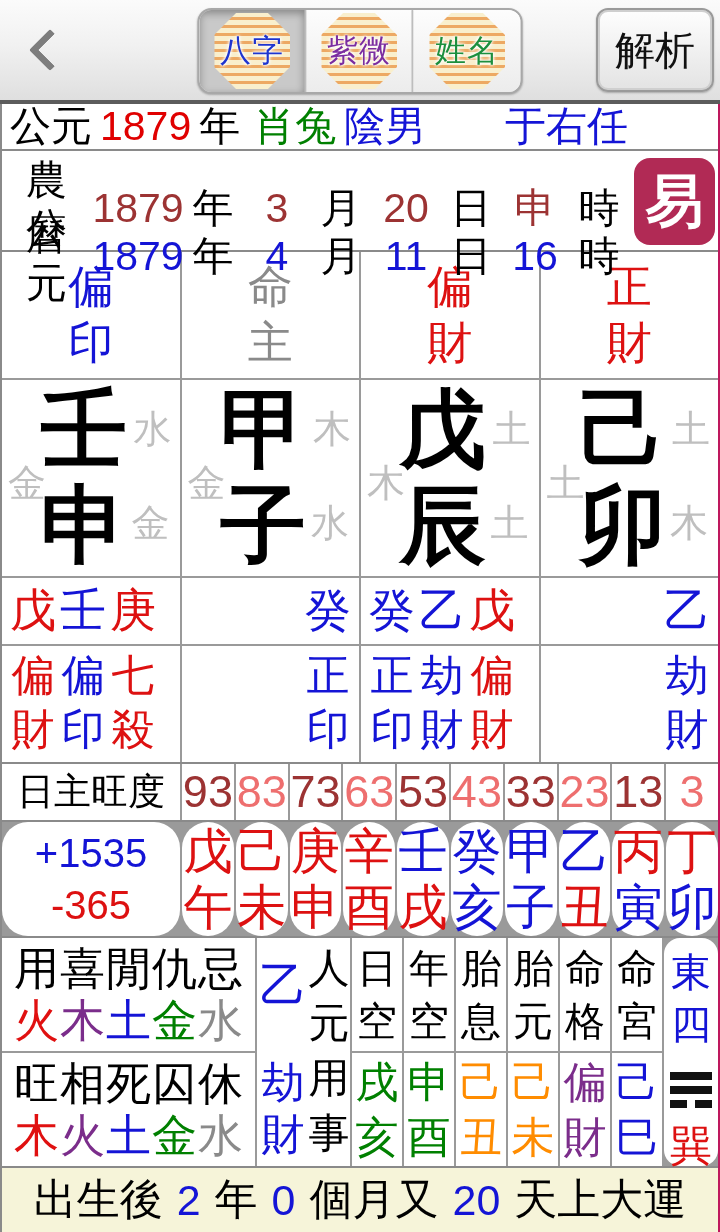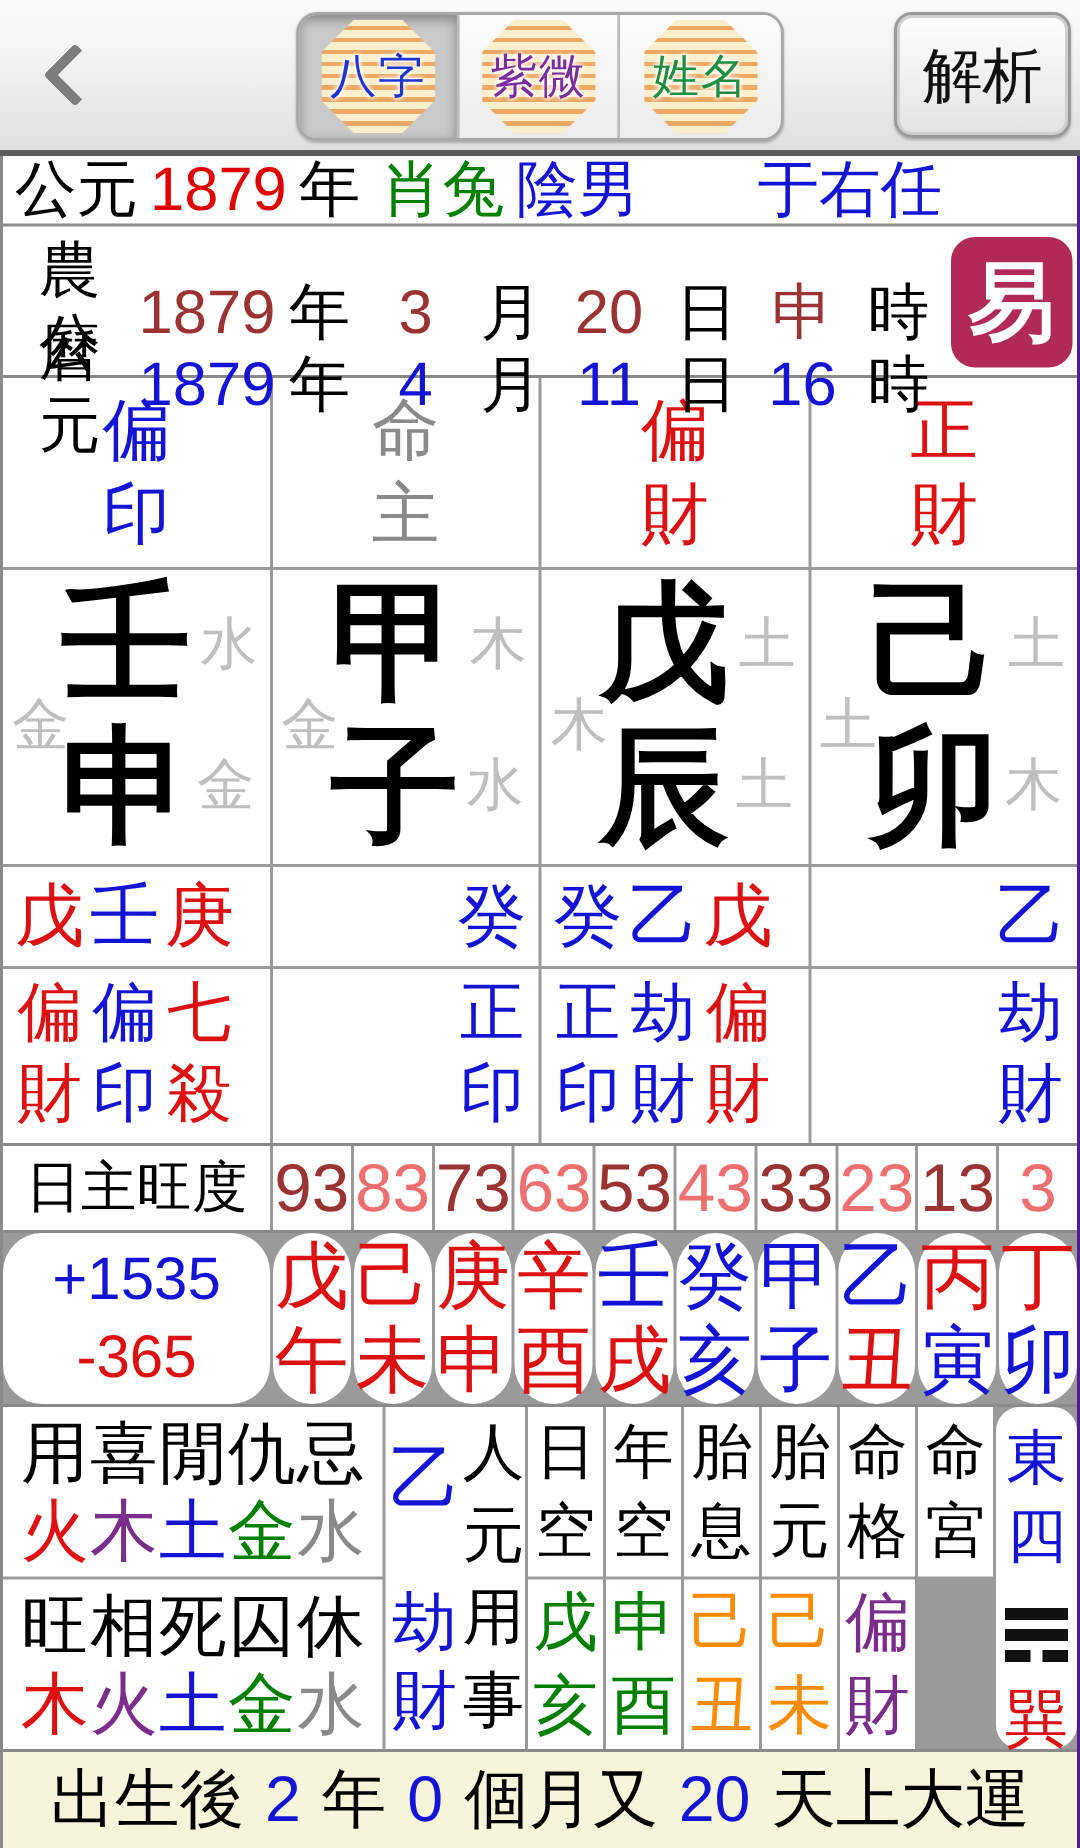--- a/index.html
+++ b/index.html
@@ -44,21 +44,21 @@
   .analyze-btn {
     position:absolute; right:6px; top:8px; width:118px; height:84px;
     border:2px solid #9a9a9a; border-radius:12px;
     background:linear-gradient(180deg,#fefefe,#e3e3e3);
     box-shadow:0 0 0 2px #cfcfcf inset, 0 1px 2px rgba(0,0,0,.25);
     display:flex; align-items:center; justify-content:center;
     font-size:40px; color:#111; cursor:pointer;
   }
 
   
-  .content { width:720px; height:1128px; border-left:2px solid #8a8a8a; border-right:2px solid #4c1d95; background:#fff; }
+  .content { width:720px; height:1128px; border-left:2px solid #8a8a8a; border-right:2px solid #be185d; background:#fff; }
 
   
   .sum-row { height:45px; display:flex; align-items:center; font-size:41px; padding-left:8px; }
   .sum-row span { margin-right:8px; white-space:nowrap; }
   .sum-zodiac { margin-left:6px; }
   .sum-name { margin-left:auto !important; margin-right:90px !important; }
 
   
   .dates { position:relative; height:101px; border-top:2px solid #8a8a8a; padding-top:2px; }
   .date-row { height:48px; display:grid; grid-template-columns:86px 100px 50px 78px 50px 80px 50px 78px 50px; align-items:center; font-size:41px; }
@@ -457,20 +457,23 @@
         </div>
       <div class="b-value">
           <span style="color: rgb(255, 140, 0);">己丑</span>
         </div>
       <div class="b-value">
           <span style="color: rgb(255, 140, 0);">己未</span>
         </div>
       <div class="b-value">
           <span style="color: rgb(123, 45, 139);">偏財</span>
         </div>
+      <div class="b-value">
+          <span style="color: rgb(20, 20, 214);">己巳</span>
+        </div>
     </div>
 
     <div class="footer">
       <span style="color: rgb(0, 0, 0);">出生後</span>
       <span style="color: rgb(20, 20, 214);">2</span>
       <span style="color: rgb(0, 0, 0);">年</span>
       <span style="color: rgb(20, 20, 214);">0</span>
       <span style="color: rgb(0, 0, 0);">個月又</span>
       <span style="color: rgb(20, 20, 214);">20</span>
       <span style="color: rgb(0, 0, 0);">天上大運</span>

